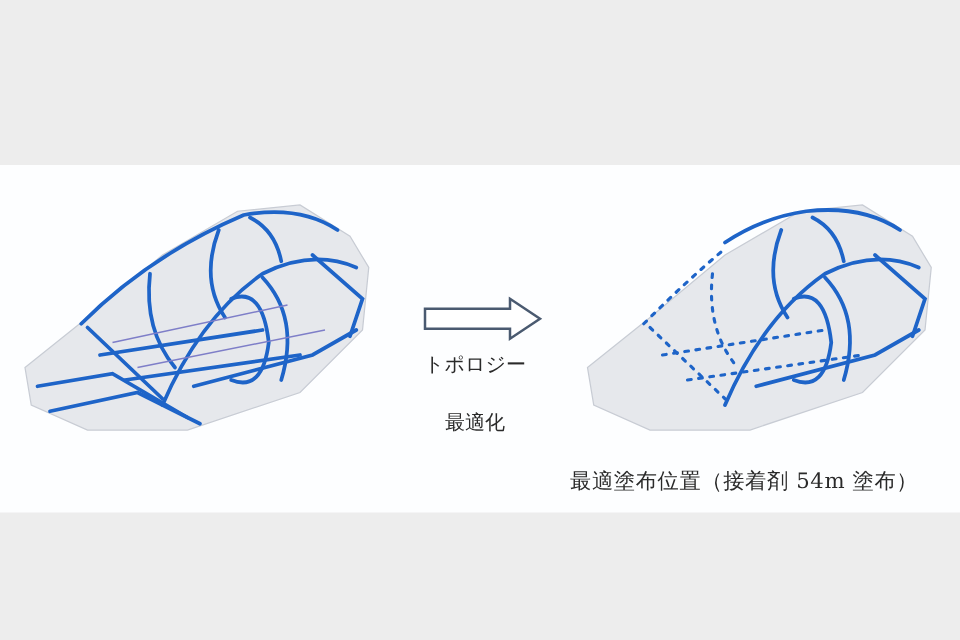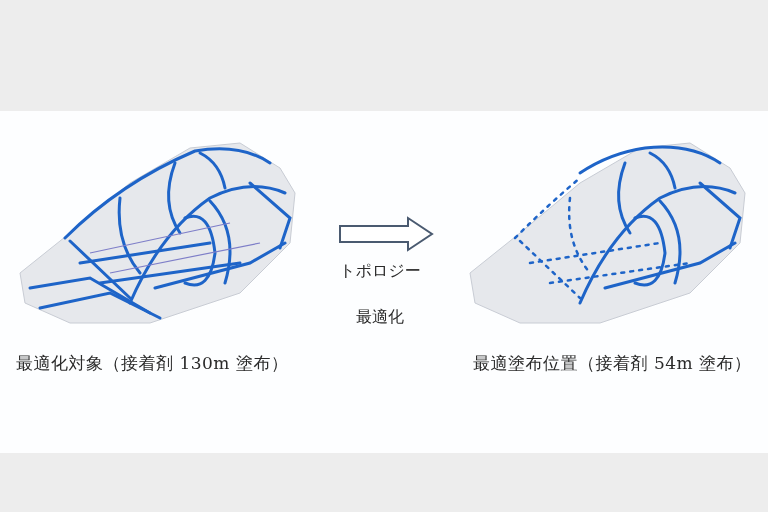--- a/index.html
+++ b/index.html
@@ -3,34 +3,34 @@
   <meta charset="utf-8">
   <style>
     html, body { margin: 0; padding: 0; }
     body {
       width: 768px; height: 512px; overflow: hidden;
       background: #ededed;
       font-family: "DejaVu Serif", "Liberation Serif", serif;
       position: relative;
     }
     .panel {
-      position: absolute; left: 0; top: 111px; width: 768px; height: 342px;
+      position: absolute; left: 0; top: 132px; width: 768px; height: 278px;
       background: #fdfeff;
     }
     .car {
       position: absolute;
     }
     .car-left { left: 10px; top: 12px; width: 300px; height: 210px; }
     .car-right { left: 460px; top: 12px; width: 300px; height: 210px; }
     .caption {
       position: absolute; top: 241px; font-size: 17px; color: #2a2a2a;
       letter-spacing: 0.5px; white-space: nowrap;
     }
     .caption-left { left: 16px; }
-    .caption-right { left: 456px; margin-left: 17px; }
+    .caption-right { left: 456px; }
     .arrow {
       position: absolute; left: 338px; top: 105px; width: 96px; height: 36px;
     }
     .mid-label {
       position: absolute; font-size: 16px; color: #2a2a2a; white-space: nowrap;
       text-align: center; width: 120px;
     }
     .mid-label-1 { left: 320px; top: 150px; }
     .mid-label-2 { left: 320px; top: 184px; margin-top: 12px; }
   </style>
@@ -87,15 +87,14 @@
       <path d="M110 75 Q105 120 130 150"></path>
     </g>
   </svg>
 
   <svg class="arrow" viewBox="0 0 96 36">
     <path d="M2 10 L70 10 L70 2 L94 18 L70 34 L70 26 L2 26 Z" fill="#ffffff" stroke="#4a5a70" stroke-width="2"></path>
   </svg>
   <div class="mid-label mid-label-1">トポロジー</div>
   <div class="mid-label mid-label-2">最適化</div>
 
-  <div class="caption caption-left">最適化対象（接着剤 130m 塗布）</div>
   <div class="caption caption-right">最適塗布位置（接着剤 54m 塗布）</div>
 </div>
 
 </body></html>

